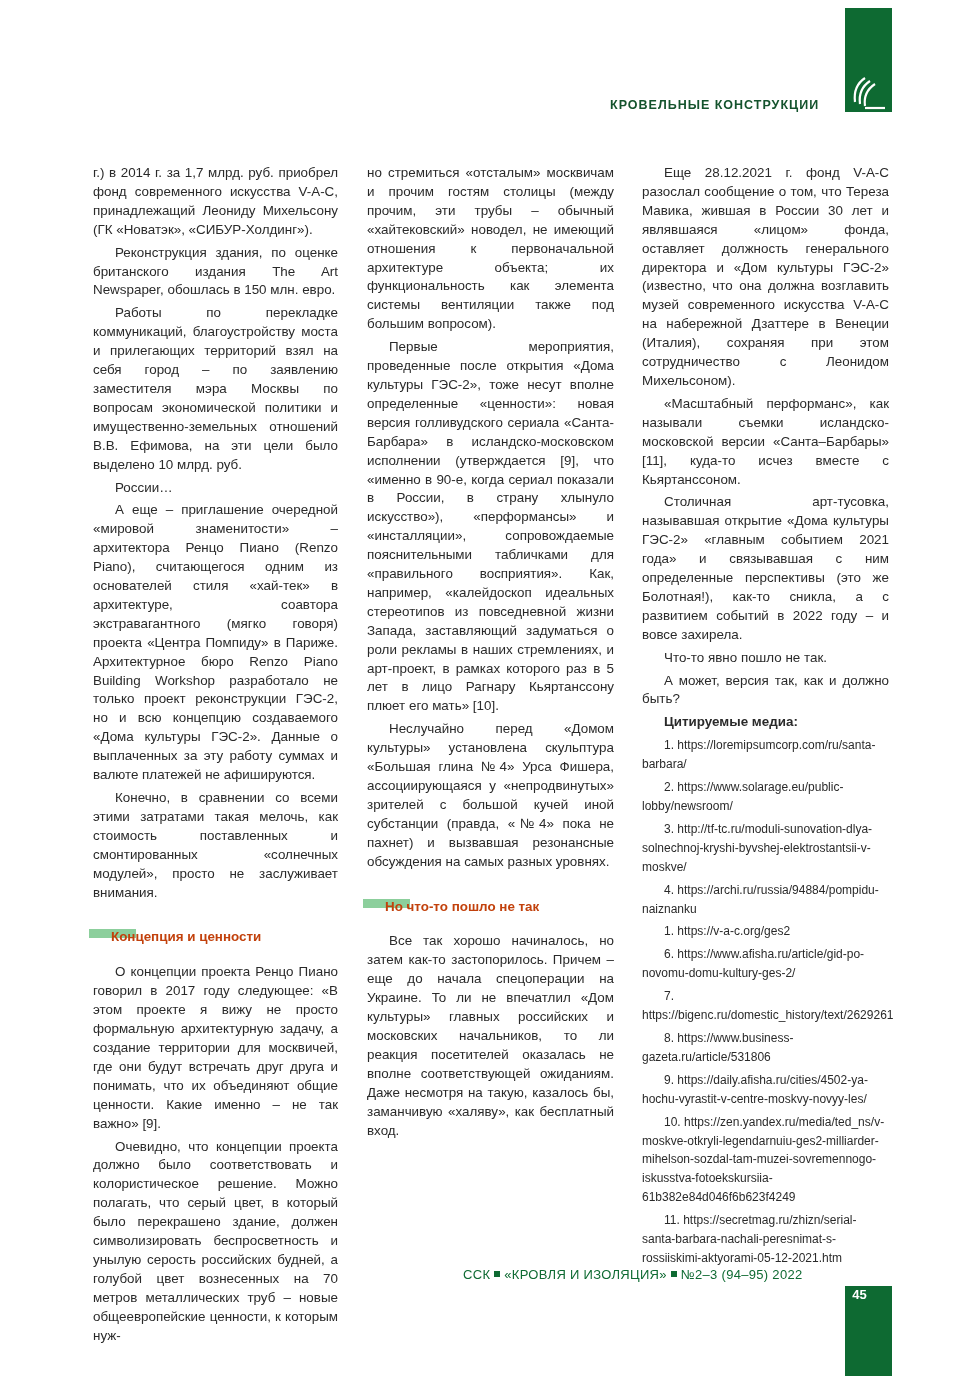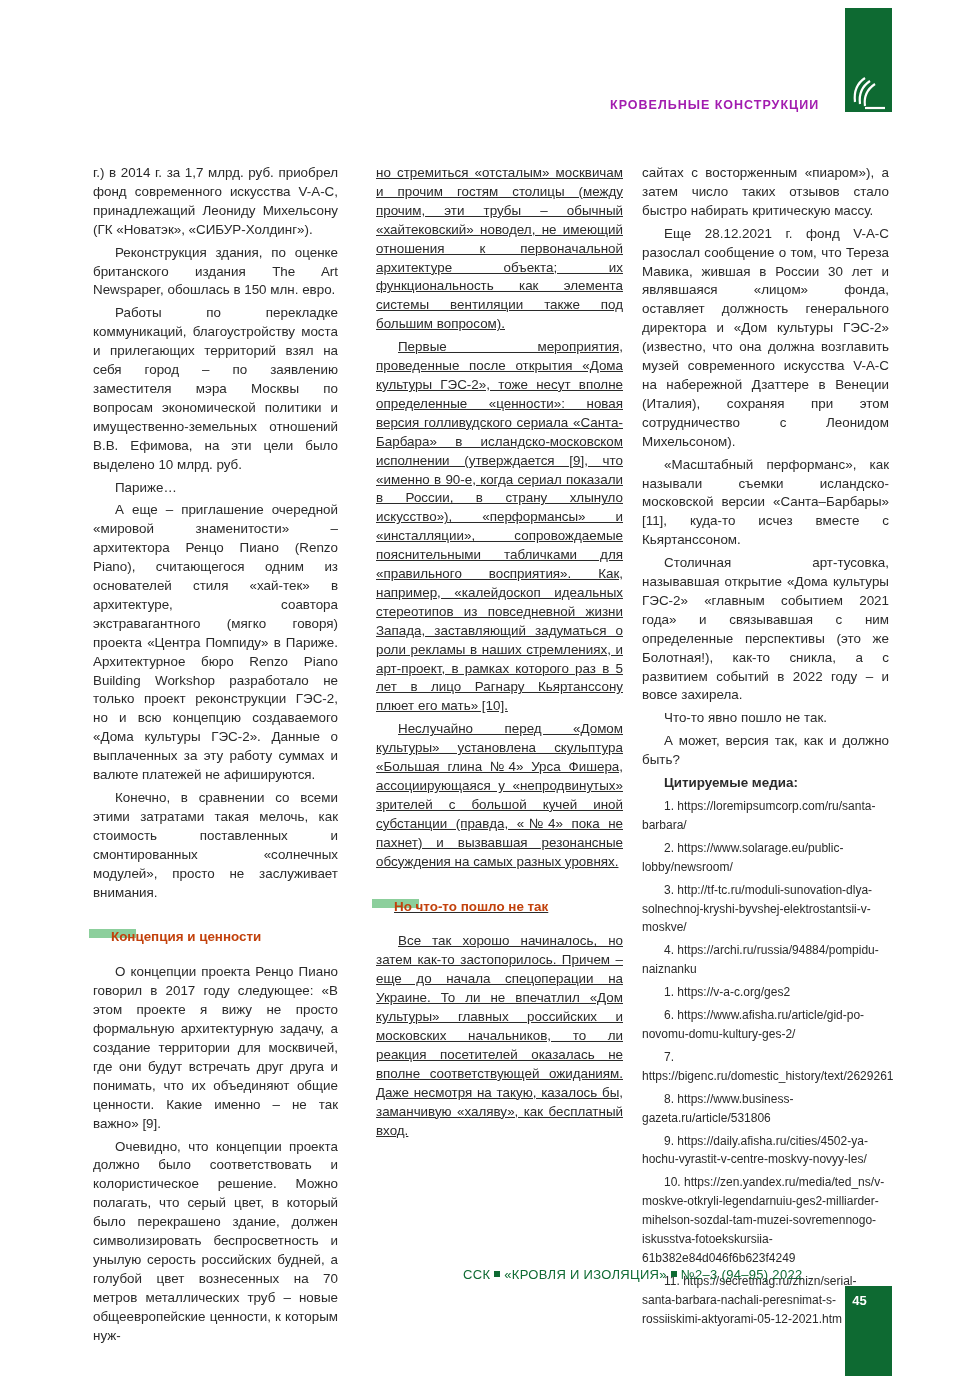--- a/index.html
+++ b/index.html
@@ -1,58 +1,58 @@
 <!DOCTYPE html>
 <html><head>
 <meta charset="utf-8">
 <style>
   html, body { margin: 0; padding: 0; background: #ffffff; }
   body { width: 980px; height: 1385px; position: relative; overflow: hidden;
          font-family: "Liberation Sans", sans-serif; color: #2a2a2a; }
   .top-bar { position: absolute; left: 845px; top: 8px; width: 47px; height: 104px; background: #0e6a32; }
   .logo { position: absolute; left: 4px; top: 64px; width: 38px; height: 38px; }
   .section-label { position: absolute; left: 610px; top: 98px; font-size: 12.5px; font-weight: bold;
-                   letter-spacing: 1px; color: #a21caf; text-align: center; }
+                   letter-spacing: 1px; color: #14532d; text-align: center; }
   .col { position: absolute; top: 160px; font-size: 13.4px; line-height: 18.9px; text-align: justify; }
   .col p { margin: 4px; text-indent: 22px; }
   .col1 { left: 89px; width: 253px; }
-  .col2 { left: 372px; width: 255px; text-decoration: underline; }
+  .col2 { left: 363px; width: 255px; }
   .col3 { left: 638px; width: 255px; }
   .heading { position: relative; margin: 26px 0 16px 0; font-weight: bold; font-size: 13.4px;
              padding-left: 22px; color: #c2410c; }
   .heading .bar { position: absolute; left: 0; top: 1px; width: 47px; height: 9px; background: #8ccf9c; }
   .heading span.t { position: relative; }
   .refs-title { font-weight: bold; margin-top: 16px; text-indent: 22px; }
   .ref { font-size: 12px; line-height: 18.9px; text-align: left; }
   .ref p { text-indent: 22px; }
   .footer-text { position: absolute; left: 463px; top: 1267px; font-size: 13px; color: #0e6a32; letter-spacing: 0.3px; }
   .footer-text .sq { display: inline-block; width: 6px; height: 6px; background: #0e6a32; margin: 0 4px 2px 4px; }
   .page-box { position: absolute; left: 845px; top: 1286px; width: 47px; height: 90px; background: #0e6a32; }
-  .page-num { position: absolute; left: 0; width: 29px; top: 7px; text-align: center; color: #fff; font-weight: bold; font-size: 13px; }
+  .page-num { position: absolute; left: 0; width: 29px; top: 1px; text-align: center; color: #fff; font-weight: bold; font-size: 13px; }
 </style>
 </head>
 <body>
 
 <div class="top-bar">
   <svg class="logo" viewBox="0 0 38 38">
     <g fill="none" stroke="#ffffff" stroke-width="2.2">
       <path d="M6 30 Q4 14 16 6"></path>
       <path d="M11 32 Q9 17 21 9"></path>
       <path d="M16 34 Q14 20 26 12"></path>
       <path d="M16 36 L36 36"></path>
     </g>
   </svg>
 </div>
 <div class="section-label">КРОВЕЛЬНЫЕ КОНСТРУКЦИИ</div>
 
 <div class="col col1">
   <p style="text-indent:0">г.) в 2014 г. за 1,7 млрд. руб. приобрел фонд современного искусства V-A-C, принадлежащий Леониду Михельсону (ГК «Новатэк», «СИБУР-Холдинг»).</p>
   <p>Реконструкция здания, по оценке британского издания The Art Newspaper, обошлась в 150 млн. евро.</p>
   <p>Работы по перекладке коммуникаций, благоустройству моста и прилегающих территорий взял на себя город – по заявлению заместителя мэра Москвы по вопросам экономической политики и имущественно-земельных отношений В.В. Ефимова, на эти цели было выделено 10 млрд. руб.</p>
-  <p>Париже…</p>
+  <p>России…</p>
   <p>А еще – приглашение очередной «мировой знаменитости» – архитектора Ренцо Пиано (Renzo Piano), считающегося одним из основателей стиля «хай-тек» в архитектуре, соавтора экстравагантного (мягко говоря) проекта «Центра Помпиду» в Париже. Архитектурное бюро Renzo Piano Building Workshop разработало не только проект реконструкции ГЭС-2, но и всю концепцию создаваемого «Дома культуры ГЭС-2». Данные о выплаченных за эту работу суммах и валюте платежей не афишируются.</p>
   <p>Конечно, в сравнении со всеми этими затратами такая мелочь, как стоимость поставленных и смонтированных «солнечных модулей», просто не заслуживает внимания.</p>
   <div class="heading">
     <span class="bar"></span>
     <span class="t">Концепция и ценности</span>
   </div>
   <p>О концепции проекта Ренцо Пиано говорил в 2017 году следующее: «В этом проекте я вижу не просто формальную архитектурную задачу, а создание территории для москвичей, где они будут встречать друг друга и понимать, что их объединяют общие ценности. Какие именно – не так важно» [9].</p>
   <p>Очевидно, что концепции проекта должно было соответствовать и колористическое решение. Можно полагать, что серый цвет, в который было перекрашено здание, должен символизировать беспросветность и унылую серость российских будней, а голубой цвет вознесенных на 70 метров металлических труб – новые общеевропейские ценности, к которым нуж-</p>
 </div>
 
@@ -61,21 +61,20 @@
   <p>Первые мероприятия, проведенные после открытия «Дома культуры ГЭС-2», тоже несут вполне определенные «ценности»: новая версия голливудского сериала «Санта-Барбара» в исландско-московском исполнении (утверждается [9], что «именно в 90-е, когда сериал показали в России, в страну хлынуло искусство»), «перформансы» и «инсталляции», сопровождаемые пояснительными табличками для «правильного восприятия». Как, например, «калейдоскоп идеальных стереотипов из повседневной жизни Запада, заставляющий задуматься о роли рекламы в наших стремлениях, и арт-проект, в рамках которого раз в 5 лет в лицо Рагнару Кьяртанссону плюет его мать» [10].</p>
   <p>Неслучайно перед «Домом культуры» установлена скульптура «Большая глина №4» Урса Фишера, ассоциирующаяся у «непродвинутых» зрителей с большой кучей иной субстанции (правда, «№4» пока не пахнет) и вызвавшая резонансные обсуждения на самых разных уровнях.</p>
   <div class="heading">
     <span class="bar"></span>
     <span class="t">Но что-то пошло не так</span>
   </div>
   <p>Все так хорошо начиналось, но затем как-то застопорилось. Причем – еще до начала спецоперации на Украине. То ли не впечатлил «Дом культуры» главных российских и московских начальников, то ли реакция посетителей оказалась не вполне соответствующей ожиданиям. Даже несмотря на такую, казалось бы, заманчивую «халяву», как бесплатный вход.</p>
 </div>
 
 <div class="col col3">
-  <p style="text-indent:0">сайтах с восторженным «пиаром»), а затем число таких отзывов стало быстро набирать критическую массу.</p>
   <p>Еще 28.12.2021 г. фонд V-A-C разослал сообщение о том, что Тереза Мавика, жившая в России 30 лет и являвшаяся «лицом» фонда, оставляет должность генерального директора и «Дом культуры ГЭС-2» (известно, что она должна возглавить музей современного искусства V-A-C на набережной Дзаттере в Венеции (Италия), сохраняя при этом сотрудничество с Леонидом Михельсоном).</p>
   <p>«Масштабный перформанс», как называли съемки исландско-московской версии «Санта–Барбары» [11], куда-то исчез вместе с Кьяртанссоном.</p>
   <p>Столичная арт-тусовка, называвшая открытие «Дома культуры ГЭС-2» «главным событием 2021 года» и связывавшая с ним определенные перспективы (это же Болотная!), как-то сникла, а с развитием событий в 2022 году – и вовсе захирела.</p>
   <p>Что-то явно пошло не так.</p>
   <p>А может, версия так, как и должно быть?</p>
   <p class="refs-title">Цитируемые медиа:</p>
   <div class="ref">
     <p>1. https://loremipsumcorp.com/ru/santa-barbara/</p>
     <p>2. https://www.solarage.eu/public-lobby/newsroom/</p>
     <p>3. http://tf-tc.ru/moduli-sunovation-dlya-solnechnoj-kryshi-byvshej-elektrostantsii-v-moskve/</p>

